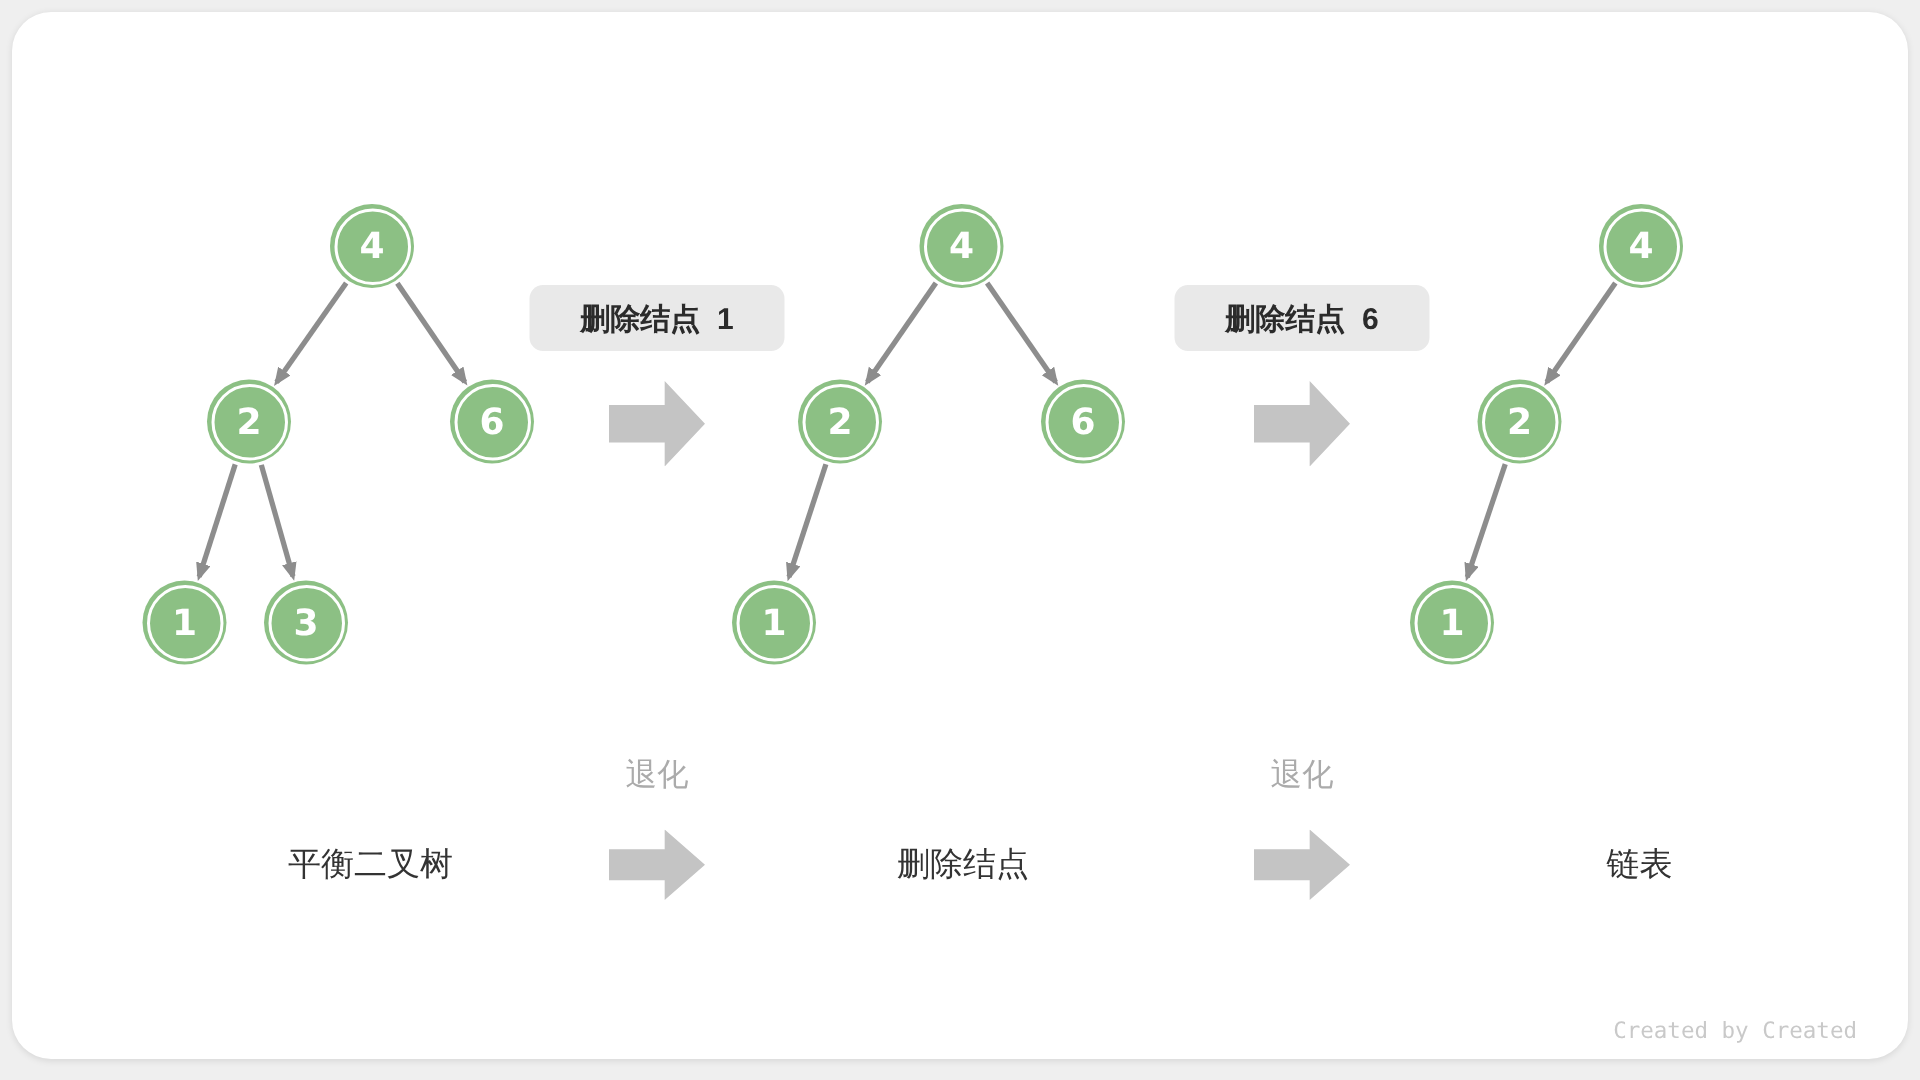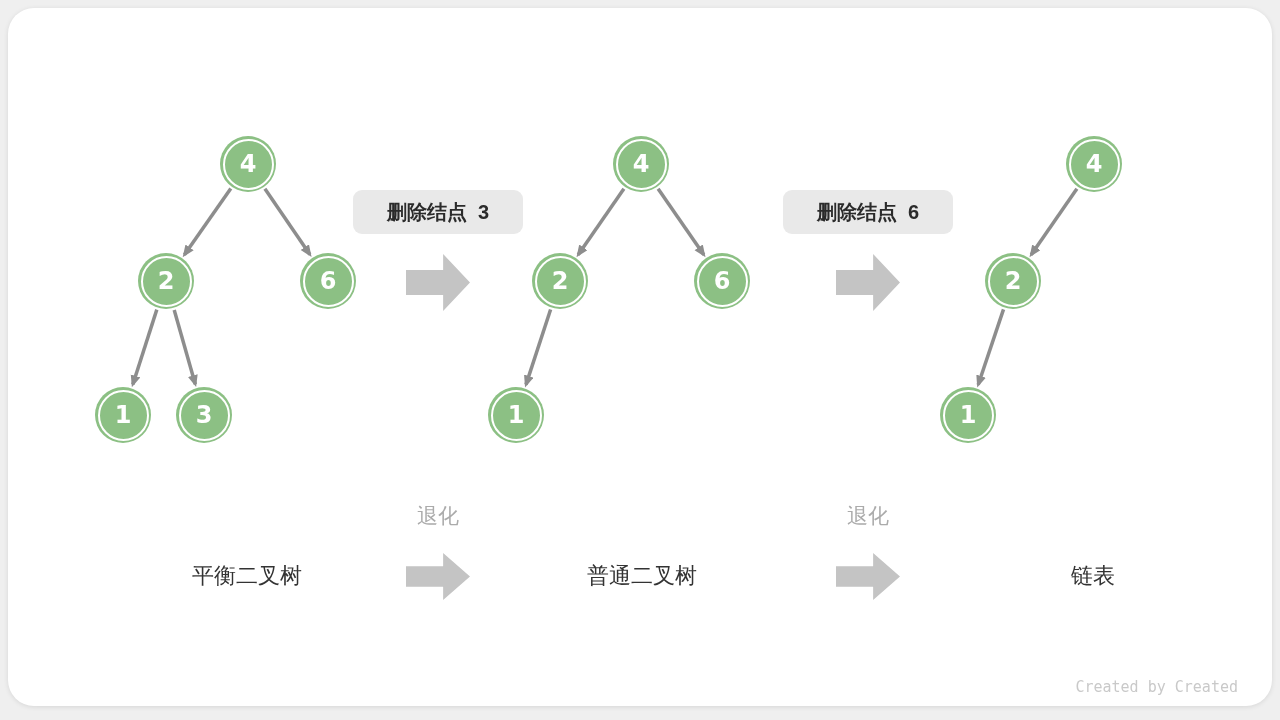--- a/index.html
+++ b/index.html
@@ -82,27 +82,27 @@
   <div class="node" style="left:1066px;top:136px">
       <span class="val">4</span>
     </div>
   <div class="node" style="left:985px;top:253px">
       <span class="val">2</span>
     </div>
   <div class="node" style="left:940px;top:387px">
       <span class="val">1</span>
     </div>
 
-  <div class="tag" style="left:353px;top:190px">删除结点  3</div>
+  <div class="tag" style="left:353px;top:190px">删除结点  1</div>
   <div class="tag" style="left:783px;top:190px">删除结点  6</div>
   <div class="block-arrow" style="left:406px;top:254px;width:64px;height:57px"></div>
   <div class="block-arrow" style="left:836px;top:254px;width:64px;height:57px"></div>
 
   <div class="degrade" style="left:406px;top:502px">退化</div>
   <div class="degrade" style="left:836px;top:502px">退化</div>
   <div class="block-arrow" style="left:406px;top:553px;width:64px;height:47px"></div>
   <div class="block-arrow" style="left:836px;top:553px;width:64px;height:47px"></div>
   <div class="tree-name" style="left:137px;top:561px">平衡二叉树</div>
-  <div class="tree-name" style="left:532px;top:561px">普通二叉树</div>
+  <div class="tree-name" style="left:532px;top:561px">删除结点</div>
   <div class="tree-name" style="left:983px;top:561px">链表</div>
 
   <div class="credit">Created by Created</div>
 </div>
 
 </body></html>

